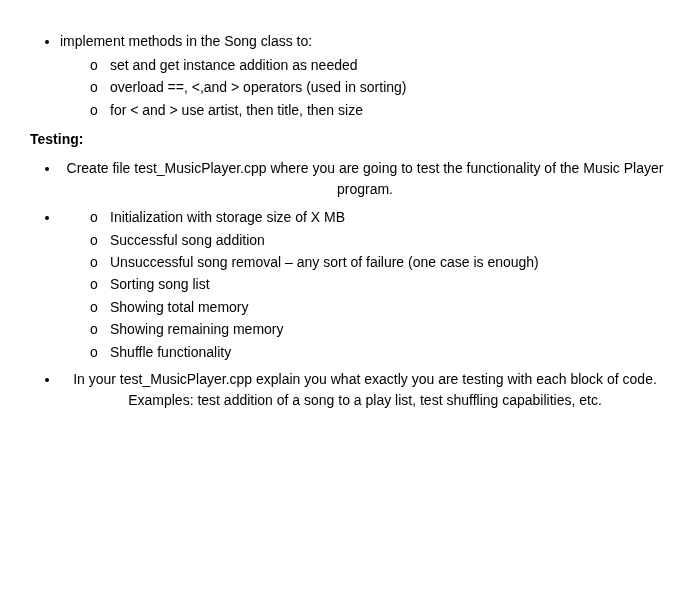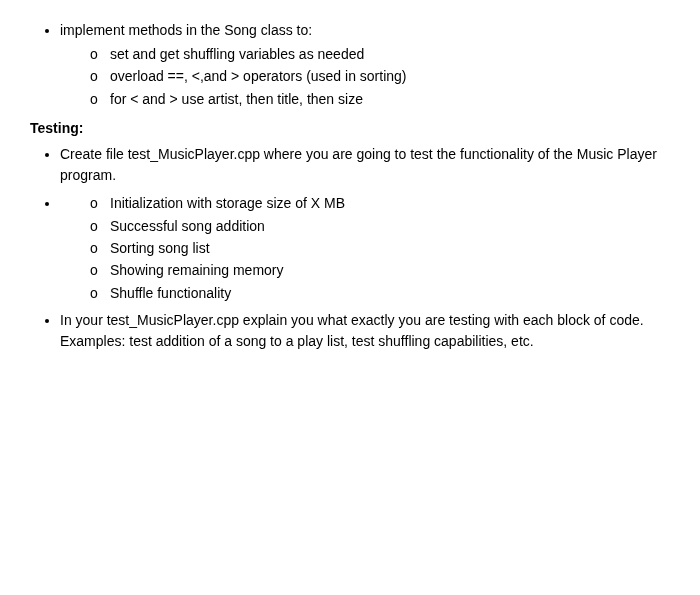--- a/index.html
+++ b/index.html
@@ -19,20 +19,21 @@
     }
 
     .content {
       width: 100%;
     }
 
     ul.top-list {
       list-style: disc;
       padding-left: 30px;
       margin-bottom: 10px;
+      margin-top: 11px;
     }
 
     ul.top-list > li {
       margin-bottom: 6px;
       line-height: 1.5;
     }
 
     ul.sub-list {
       list-style: none;
       padding-left: 30px;
@@ -58,33 +59,34 @@
       margin-bottom: 8px;
       margin-top: 10px;
     }
 
     .bullet-section {
       margin-bottom: 12px;
     }
 
     .bullet-section p {
       line-height: 1.5;
+      text-align: center;
     }
   </style>
 </head>
 <body>
 
 <div class="content">
 
   <ul class="top-list">
     <li>
       <span>implement methods in the Song class to:</span>
       <ul class="sub-list">
         <li>
-          <span>set and get shuffling variables as needed</span>
+          <span>set and get instance addition as needed</span>
         </li>
         <li>
           <span>overload ==, &lt;,and &gt; operators (used in sorting)</span>
         </li>
         <li>
           <span>for &lt; and &gt; use artist, then title, then size</span>
         </li>
       </ul>
     </li>
   </ul>
@@ -96,21 +98,23 @@
   <ul class="top-list">
 
     <li class="bullet-section">
       <p>Create file test_MusicPlayer.cpp where you are going to test the functionality of the Music Player program.</p>
     </li>
 
     <li class="bullet-section">
       <ul class="sub-list">
         <li><span>Initialization with storage size of X MB</span></li>
         <li><span>Successful song addition</span></li>
+        <li><span>Unsuccessful song removal – any sort of failure (one case is enough)</span></li>
         <li><span>Sorting song list</span></li>
+        <li><span>Showing total memory</span></li>
         <li><span>Showing remaining memory</span></li>
         <li><span>Shuffle functionality</span></li>
       </ul>
     </li>
 
     <li class="bullet-section">
       <p>In your test_MusicPlayer.cpp explain you what exactly you are testing with each block of code. Examples: test addition of a song to a play list, test shuffling capabilities, etc.</p>
     </li>
 
   </ul>

